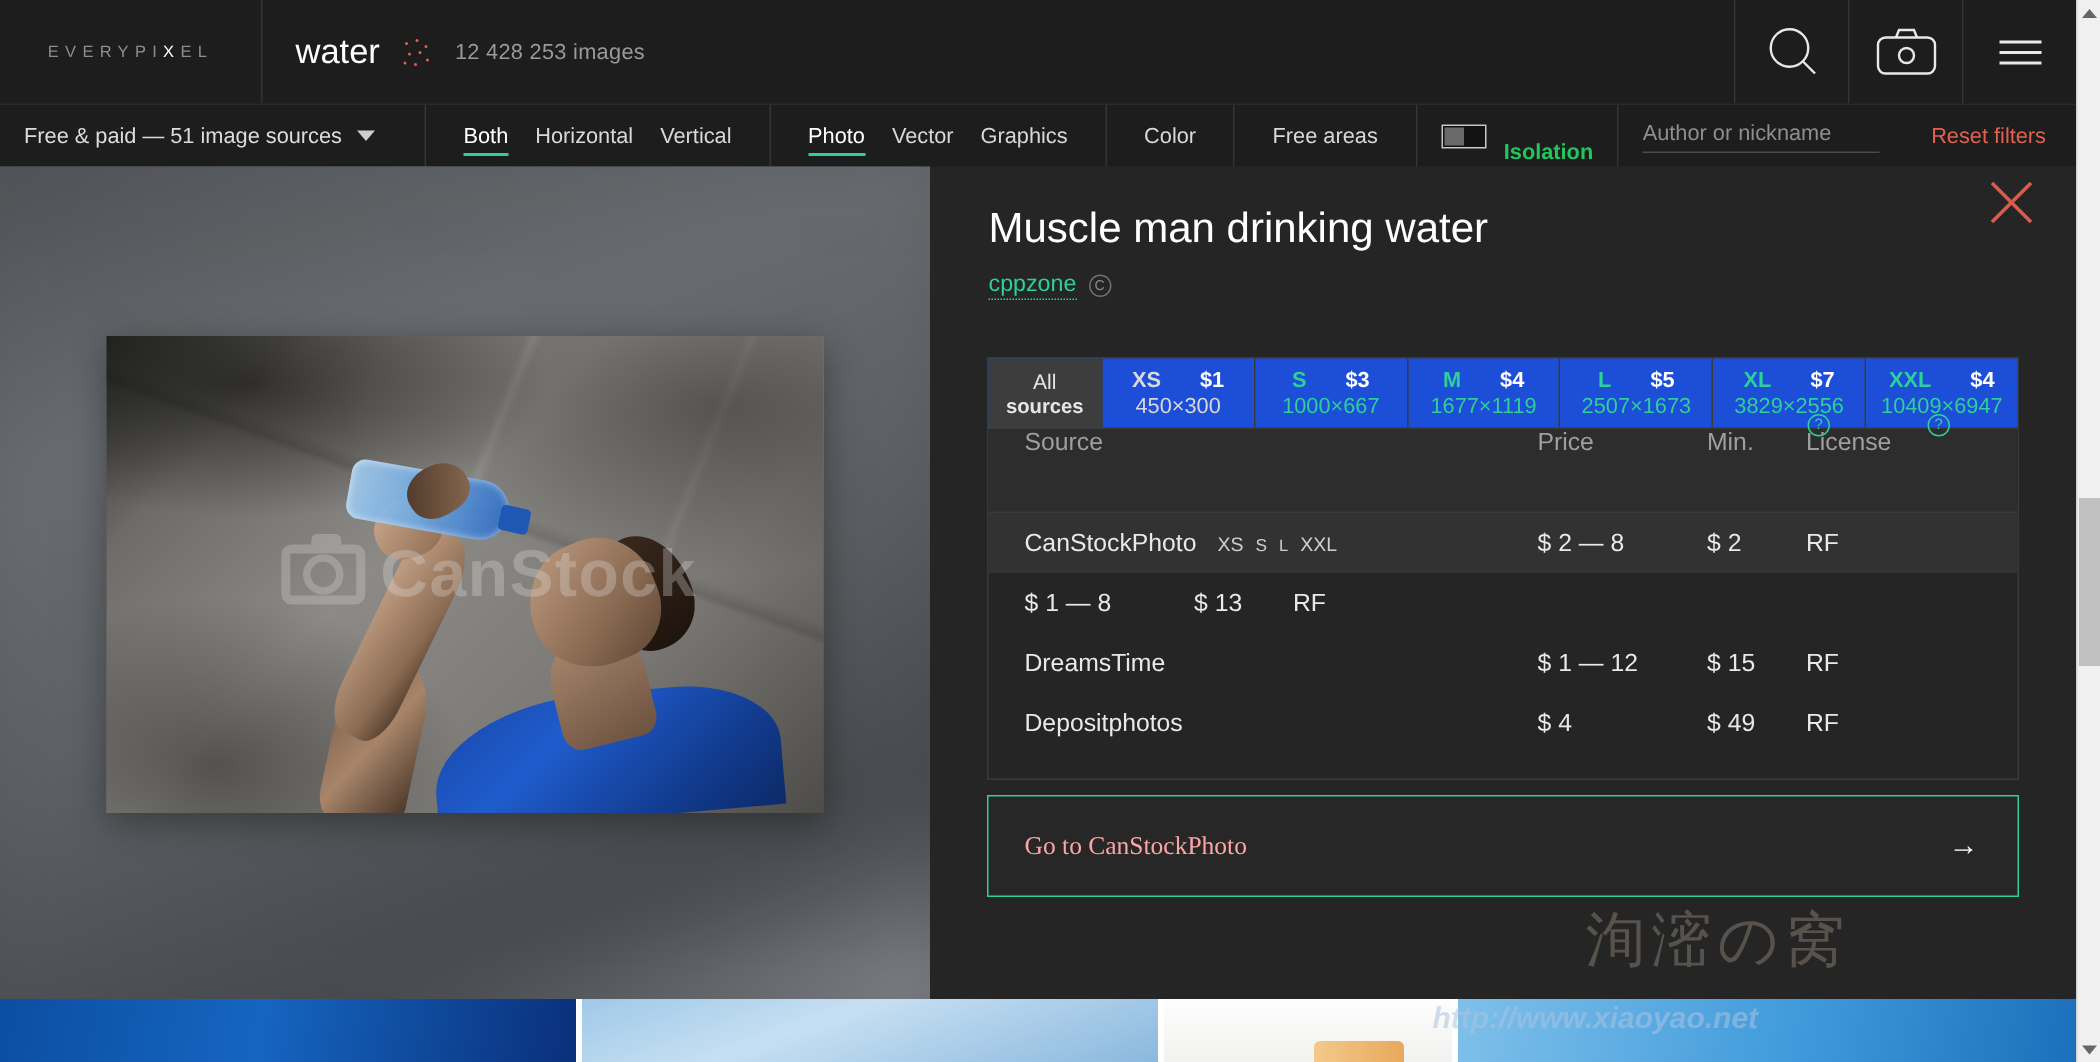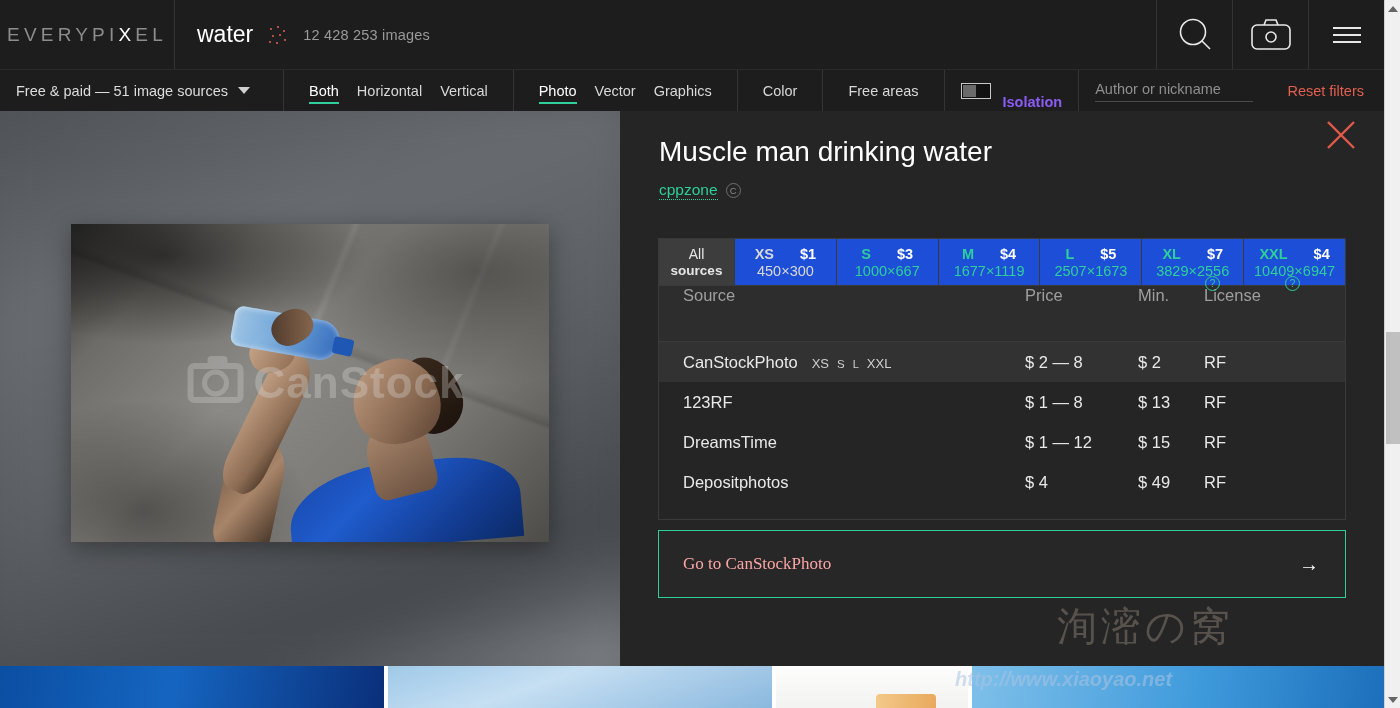--- a/index.html
+++ b/index.html
@@ -16,21 +16,21 @@
   .topbar {
     position: absolute; top: 0; left: 0; width: 1384px; height: 69px;
     background: #1d1d1d;
     display: flex; align-items: stretch;
   }
   .logo-wrap {
     width: 175px; display: flex; align-items: center; justify-content: center;
     border-right: 1px solid #333;
   }
   .logo {
-    color: #8d8d8d; font-size: 19px; letter-spacing: 4.2px; font-weight: 400;
+    color: #8d8d8d; font-size: 11px; letter-spacing: 4.2px; font-weight: 400;
   }
   .logo .x { color: #ffffff; }
   .query-wrap {
     flex: 1; display: flex; align-items: center; padding-left: 22px; gap: 14px;
   }
   .query-text { color: #fff; font-size: 23px; font-weight: 400; }
   .dots-icon { width: 22px; height: 22px; position: relative; }
   .dots-icon i {
     position: absolute; width: 2px; height: 2px; background: #e2604f; border-radius: 50%;
   }
@@ -62,21 +62,21 @@
     content: ""; position: absolute; left: 9px; right: 9px; bottom: -3px;
     height: 1.5px; background: #2ecf9a;
   }
   .sources-sel { color: #dcdcdc; font-size: 14.5px; display: flex; align-items: center; gap: 10px; cursor: pointer; }
   .caret { width: 0; height: 0; border-left: 6px solid transparent; border-right: 6px solid transparent; border-top: 7px solid #cfcfcf; }
   .toggle {
     width: 30px; height: 16px; border: 1px solid #c9c9c9; background: #121212;
     display: flex; align-items: center; cursor: pointer;
   }
   .toggle i { width: 13px; height: 12px; background: #6a6a6a; margin-left: 1px; }
-  .iso-label { color: #8b5cf6; font-size: 14.5px; font-weight: bold; margin-left: 12px; margin-top: 23px; }
+  .iso-label { color: #22c55e; font-size: 14.5px; font-weight: bold; margin-left: 12px; margin-top: 23px; }
   .author-input {
     background: transparent; border: none; border-bottom: 1px solid #4a4a4a;
     color: #bdbdbd; font-size: 14.5px; width: 158px; padding: 2px 0 4px 0;
     font-family: "Liberation Sans", sans-serif; outline: none;
   }
   .author-input::placeholder { color: #8e8e8e; }
   .reset { color: #e2604f; font-size: 14.5px; cursor: pointer; margin-left: auto; padding-right: 20px; }
 
   
   .leftpane {
@@ -497,21 +497,20 @@
             <span class="sz l">L</span>
             <span class="sz xxl">XXL</span>
           </span>
         </span>
         <span class="td c-price">$ 2 — 8</span>
         <span class="td c-min">$ 2</span>
         <span class="td c-lic">RF</span>
       </div>
 
       <div class="trow">
-        <span class="c-source src-name">123RF</span>
         <span class="td c-price">$ 1 — 8</span>
         <span class="td c-min">$ 13</span>
         <span class="td c-lic">RF</span>
       </div>
 
       <div class="trow">
         <span class="c-source src-name">DreamsTime</span>
         <span class="td c-price">$ 1 — 12</span>
         <span class="td c-min">$ 15</span>
         <span class="td c-lic">RF</span>

